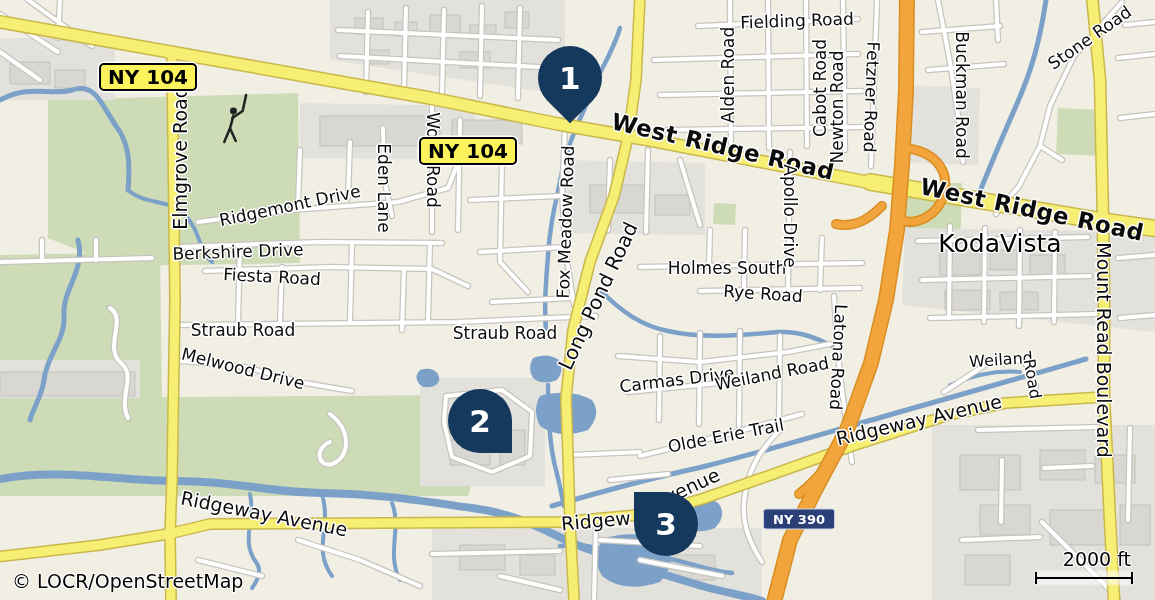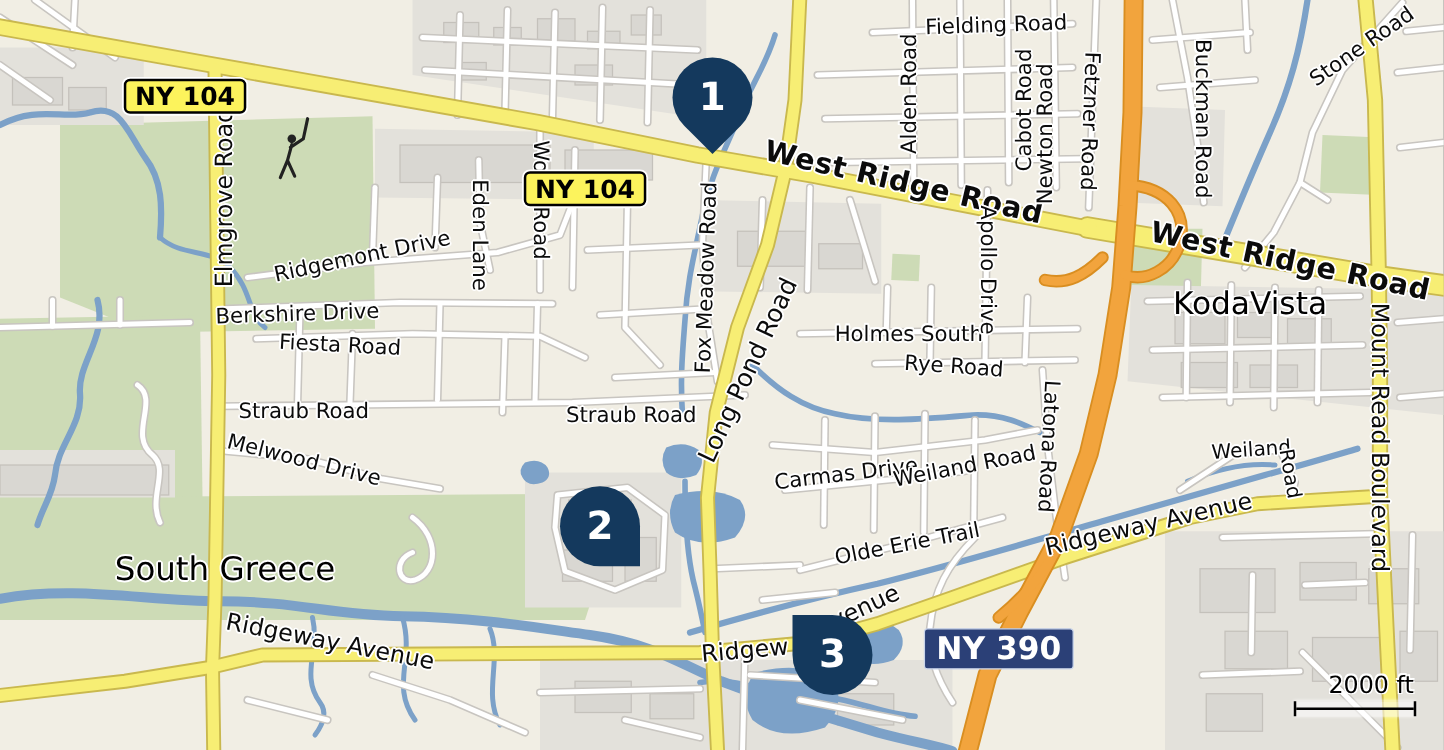--- a/index.html
+++ b/index.html
@@ -9,26 +9,26 @@
   #labels{position:absolute;left:0;top:0;width:100%;height:100%;pointer-events:none;}
   .rl{position:absolute;white-space:nowrap;color:#0b0b0b;font-size:17px;
       transform:translate(-50%,-50%);line-height:1;
       text-shadow:-1px -1px 0 #fff,1px -1px 0 #fff,-1px 1px 0 #fff,1px 1px 0 #fff,0 -1.5px 0 #fff,0 1.5px 0 #fff,-1.5px 0 0 #fff,1.5px 0 0 #fff;}
   .rl.major{font-weight:bold;letter-spacing:.5px;}
   .pl{font-size:26px;color:#000;}
   .shield{position:absolute;transform:translate(-50%,-50%);font-weight:bold;line-height:1;}
   .shield.yellow{background:#fcf35c;border:2.5px solid #000;border-radius:5px;color:#000;
       font-size:20px;padding:2px 7px;box-shadow:0 0 0 1.5px #fff;margin-top:44px;}
   .shield.blue{background:#2b4077;border:1px solid #c9d4ea;border-radius:3px;color:#fff;
-      font-size:25px;padding:3px 9px;}
+      font-size:13px;padding:3px 9px;}
   .marker{position:absolute;width:64px;height:64px;background:#14395d;
       border-radius:50% 50% 50% 0;margin-left:-32px;margin-top:-32px;
       display:flex;align-items:center;justify-content:center;}
   .marker span{color:#fff;font-weight:bold;font-size:31px;font-family:"DejaVu Sans",sans-serif;}
-  .scalebar{position:absolute;right:22px;bottom:27px;text-align:right;}
+  .scalebar{position:absolute;right:22px;bottom:16px;text-align:right;}
   .scale-text{font-size:19px;color:#000;margin-bottom:2px;padding-right:2px;
       text-shadow:-1px -1px 0 #fff,1px -1px 0 #fff,-1px 1px 0 #fff,1px 1px 0 #fff;}
   .scale-rule{width:94px;height:12px;border-left:2.5px solid #000;border-right:2.5px solid #000;
       position:relative;margin-left:auto;background:rgba(255,255,255,.55);box-shadow:0 0 3px #fff;}
   .scale-rule::after{content:"";position:absolute;left:0;right:0;top:50%;margin-top:-1px;
       border-top:2.5px solid #000;}
   .attribution{position:absolute;left:12px;bottom:8px;font-size:19px;color:#000;
       text-shadow:-1px -1px 0 #fff,1px -1px 0 #fff,-1px 1px 0 #fff,1px 1px 0 #fff;}
 </style>
 </head>
@@ -354,30 +354,30 @@
       <div class="rl" style="left: 772px; top: 374px; font-size: 17px; transform: translate(-50%, -50%) rotate(-11deg);">Weiland Road</div>
       <div class="rl" style="left: 1001px; top: 360px; font-size: 16px; transform: translate(-50%, -50%) rotate(-4deg);">Weiland</div>
       <div class="rl" style="left: 1032px; top: 379px; font-size: 16px; transform: translate(-50%, -50%) rotate(80deg);">Road</div>
       <div class="rl" style="left: 726px; top: 436px; font-size: 17px; transform: translate(-50%, -50%) rotate(-11deg);">Olde Erie Trail</div>
       <div class="rl" style="left: 838px; top: 357px; font-size: 17px; transform: translate(-50%, -50%) rotate(93deg);">Latona Road</div>
       <div class="rl" style="left: 1103px; top: 350px; font-size: 19px; transform: translate(-50%, -50%) rotate(90deg);">Mount Read Boulevard</div>
       <div class="rl" style="left: 264px; top: 514px; font-size: 19px; transform: translate(-50%, -50%) rotate(11deg);">Ridgeway Avenue</div>
       <div class="rl" style="left: 596px; top: 521px; font-size: 19px; transform: translate(-50%, -50%) rotate(-5deg);">Ridgew</div>
       <div class="rl" style="left: 692px; top: 486px; font-size: 19px; transform: translate(-50%, -50%) rotate(-25deg);">venue</div>
       <div class="rl" style="left: 919px; top: 420px; font-size: 19px; transform: translate(-50%, -50%) rotate(-13deg);">Ridgeway Avenue</div>
-      <div class="rl pl" style="left: 180px; top: 456px; font-size: 26px; transform: translate(-50%, -50%) rotate(0deg);">South Greece</div>
       <div class="rl pl" style="left: 1000px; top: 243px; font-size: 25px; transform: translate(-50%, -50%) rotate(0deg);">KodaVista</div>
       <div class="shield yellow" style="left: 148px; top: 33px;">NY 104</div>
       <div class="shield yellow" style="left: 468px; top: 107px;">NY 104</div>
       <div class="shield blue" style="left: 799px; top: 519px;">NY 390</div>
     </div>
   <div class="scalebar">
     <div class="scale-text">2000 ft</div>
     <div class="scale-rule"></div>
   </div>
+  <div class="attribution">© LOCR/OpenStreetMap</div>
 <div class="marker" style="left: 570px; top: 78px; transform: rotate(-45deg);">
       <span style="transform: rotate(45deg);">1</span>
     </div>
     <div class="marker" style="left: 480px; top: 421px; transform: rotate(-90deg);">
       <span style="transform: rotate(90deg);">2</span>
     </div>
     <div class="marker" style="left: 666px; top: 524px; transform: rotate(90deg);">
       <span style="transform: rotate(-90deg);">3</span>
     </div>
   </div>

